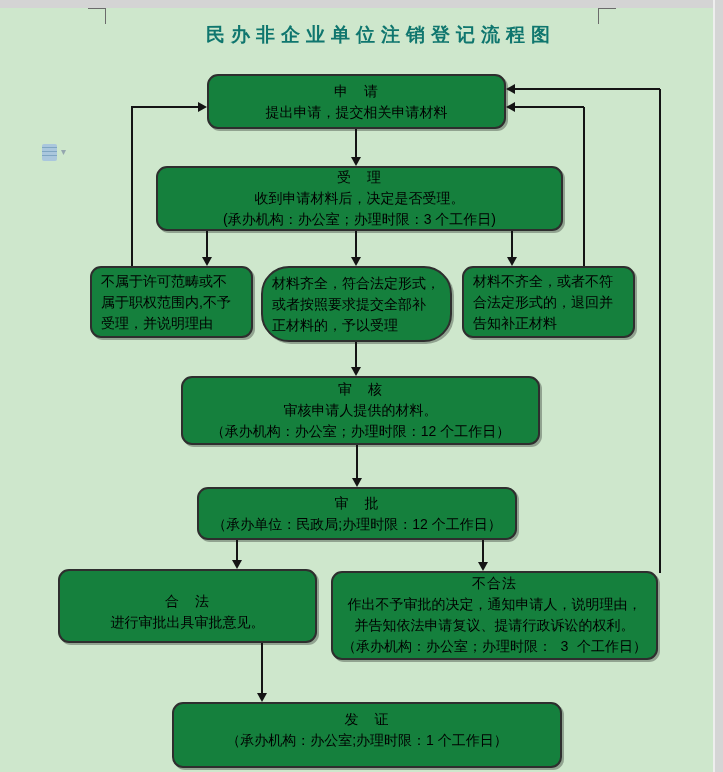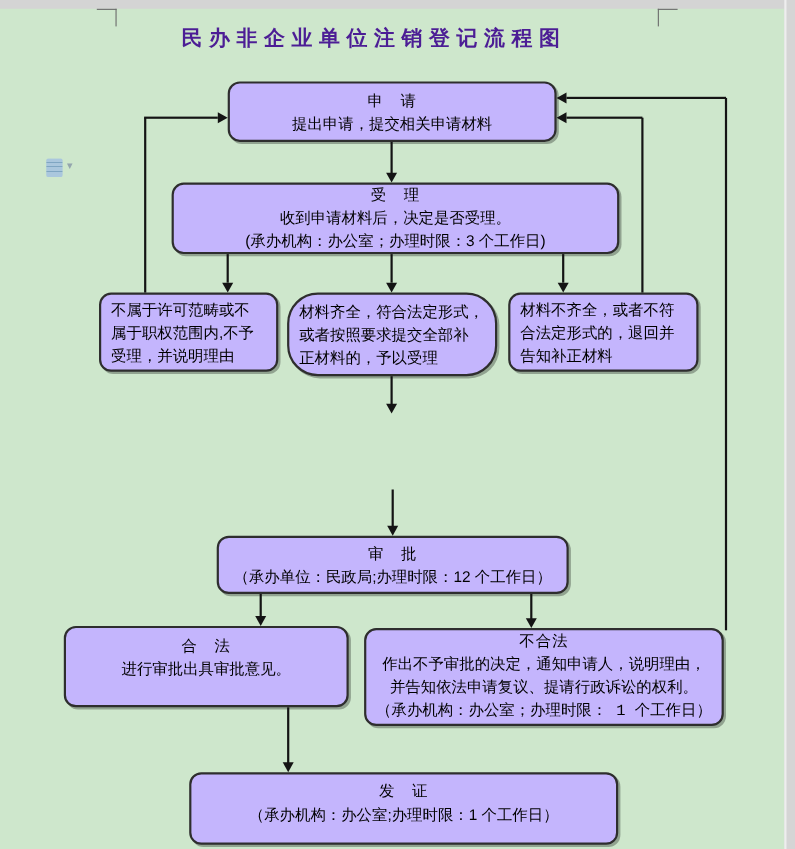--- a/index.html
+++ b/index.html
@@ -4,34 +4,34 @@
 <style>
   html,body{margin:0;padding:0;}
   body{font-family:"Liberation Sans",sans-serif;}
   #stage{position:relative;width:723px;height:772px;background:#cee7cc;overflow:hidden;}
   .chrome-top{position:absolute;left:0;top:0;width:723px;height:8px;background:#d4d4d4;}
   .chrome-right{position:absolute;top:0;right:0;width:8px;height:772px;background:#d5d5d5;border-left:2px solid #eeeeee;}
   .corner-mark{position:absolute;width:17px;height:15px;}
   .corner-mark.left{left:88px;top:8px;border-top:1px solid #6b6b6b;border-right:1px solid #6b6b6b;}
   .corner-mark.right{left:598px;top:8px;border-top:1px solid #6b6b6b;border-left:1px solid #6b6b6b;}
   .doc-title{position:absolute;left:0;top:22px;width:680px;text-align:center;
-    font-size:19px;font-weight:bold;letter-spacing:6px;color:#4c1d95;}
+    font-size:19px;font-weight:bold;letter-spacing:6px;color:#0f766e;padding-left:41px;}
   
   .float-btn{position:absolute;left:42px;top:141px;width:38px;height:22px;display:flex;align-items:center;gap:4px;cursor:pointer;}
   .float-btn .doc-ic{width:15px;height:17px;border-radius:2px;background:#aac7dd;
     background-image:linear-gradient(#aac7dd 3px,#7fa6c2 3px,#7fa6c2 4px,#aac7dd 4px,#aac7dd 7px,#7fa6c2 7px,#7fa6c2 8px,#aac7dd 8px,#aac7dd 11px,#7fa6c2 11px,#7fa6c2 12px,#aac7dd 12px);}
   .float-btn .dd{font-size:10px;color:#94a6ae;line-height:1;}
   
-  .node{position:absolute;background:#c4b5fd;border:2px solid #2e2e2e;border-radius:11px;
+  .node{position:absolute;background:#15803d;border:2px solid #2e2e2e;border-radius:11px;
     box-shadow:2px 2px 0 rgba(70,80,70,.45);box-sizing:border-box;
     display:flex;flex-direction:column;justify-content:center;align-items:center;
     font-size:14px;line-height:21px;color:#000;text-align:center;}
   .node .t{letter-spacing:1px;}
   .node.align-left{align-items:flex-start;text-align:right;padding-left:9px;padding-right:4px;}
-  .node.align-top{justify-content:flex-start;padding-top:6px;}
+  .node.align-top{justify-content:flex-start;padding-top:20px;}
   
   .vline,.hline{position:absolute;background:#141414;}
   .vline{width:2px;}
   .hline{height:2px;}
   .arr-down{position:absolute;width:0;height:0;border-left:5px solid transparent;border-right:5px solid transparent;border-top:9px solid #141414;}
   .arr-right{position:absolute;width:0;height:0;border-top:5px solid transparent;border-bottom:5px solid transparent;border-left:9px solid #141414;}
   .arr-left{position:absolute;width:0;height:0;border-top:5px solid transparent;border-bottom:5px solid transparent;border-right:9px solid #141414;}
 </style>
 </head>
 <body>
@@ -73,36 +73,41 @@
     <div>或者按照要求提交全部补</div>
     <div>正材料的，予以受理</div>
   </div>
 
   <div class="node align-left" style="left:462px;top:266px;width:173px;height:72px;">
     <div>材料不齐全，或者不符</div>
     <div>合法定形式的，退回并</div>
     <div>告知补正材料</div>
   </div>
 
+  <div class="node" style="left:181px;top:376px;width:359px;height:69px;">
+    <div class="t">审　核</div>
+    <div>审核申请人提供的材料。</div>
+    <div>（承办机构：办公室；办理时限：12 个工作日）</div>
+  </div>
 
   <div class="node" style="left:197px;top:487px;width:320px;height:53px;">
     <div class="t">审　批</div>
     <div>（承办单位：民政局;办理时限：12 个工作日）</div>
   </div>
 
   <div class="node align-top" style="left:58px;top:569px;width:259px;height:74px;">
     <div class="t">合　法</div>
     <div>进行审批出具审批意见。</div>
   </div>
 
   <div class="node" style="left:331px;top:571px;width:327px;height:89px;font-family:Liberation Mono, monospace;">
     <div class="t">不合法</div>
     <div>作出不予审批的决定，通知申请人，说明理由，</div>
     <div>并告知依法申请复议、提请行政诉讼的权利。</div>
-    <div>（承办机构：办公室；办理时限： 1 个工作日）</div>
+    <div>（承办机构：办公室；办理时限： 3 个工作日）</div>
   </div>
 
   <div class="node" style="left:172px;top:702px;width:390px;height:66px;padding-bottom:10px;">
     <div class="t">发　证</div>
     <div>（承办机构：办公室;办理时限：1 个工作日）</div>
   </div>
 
   <div class="vline" style="left:355px;top:129px;height:29px;"></div>
   <div class="arr-down" style="left:351px;top:157px;"></div>
 

